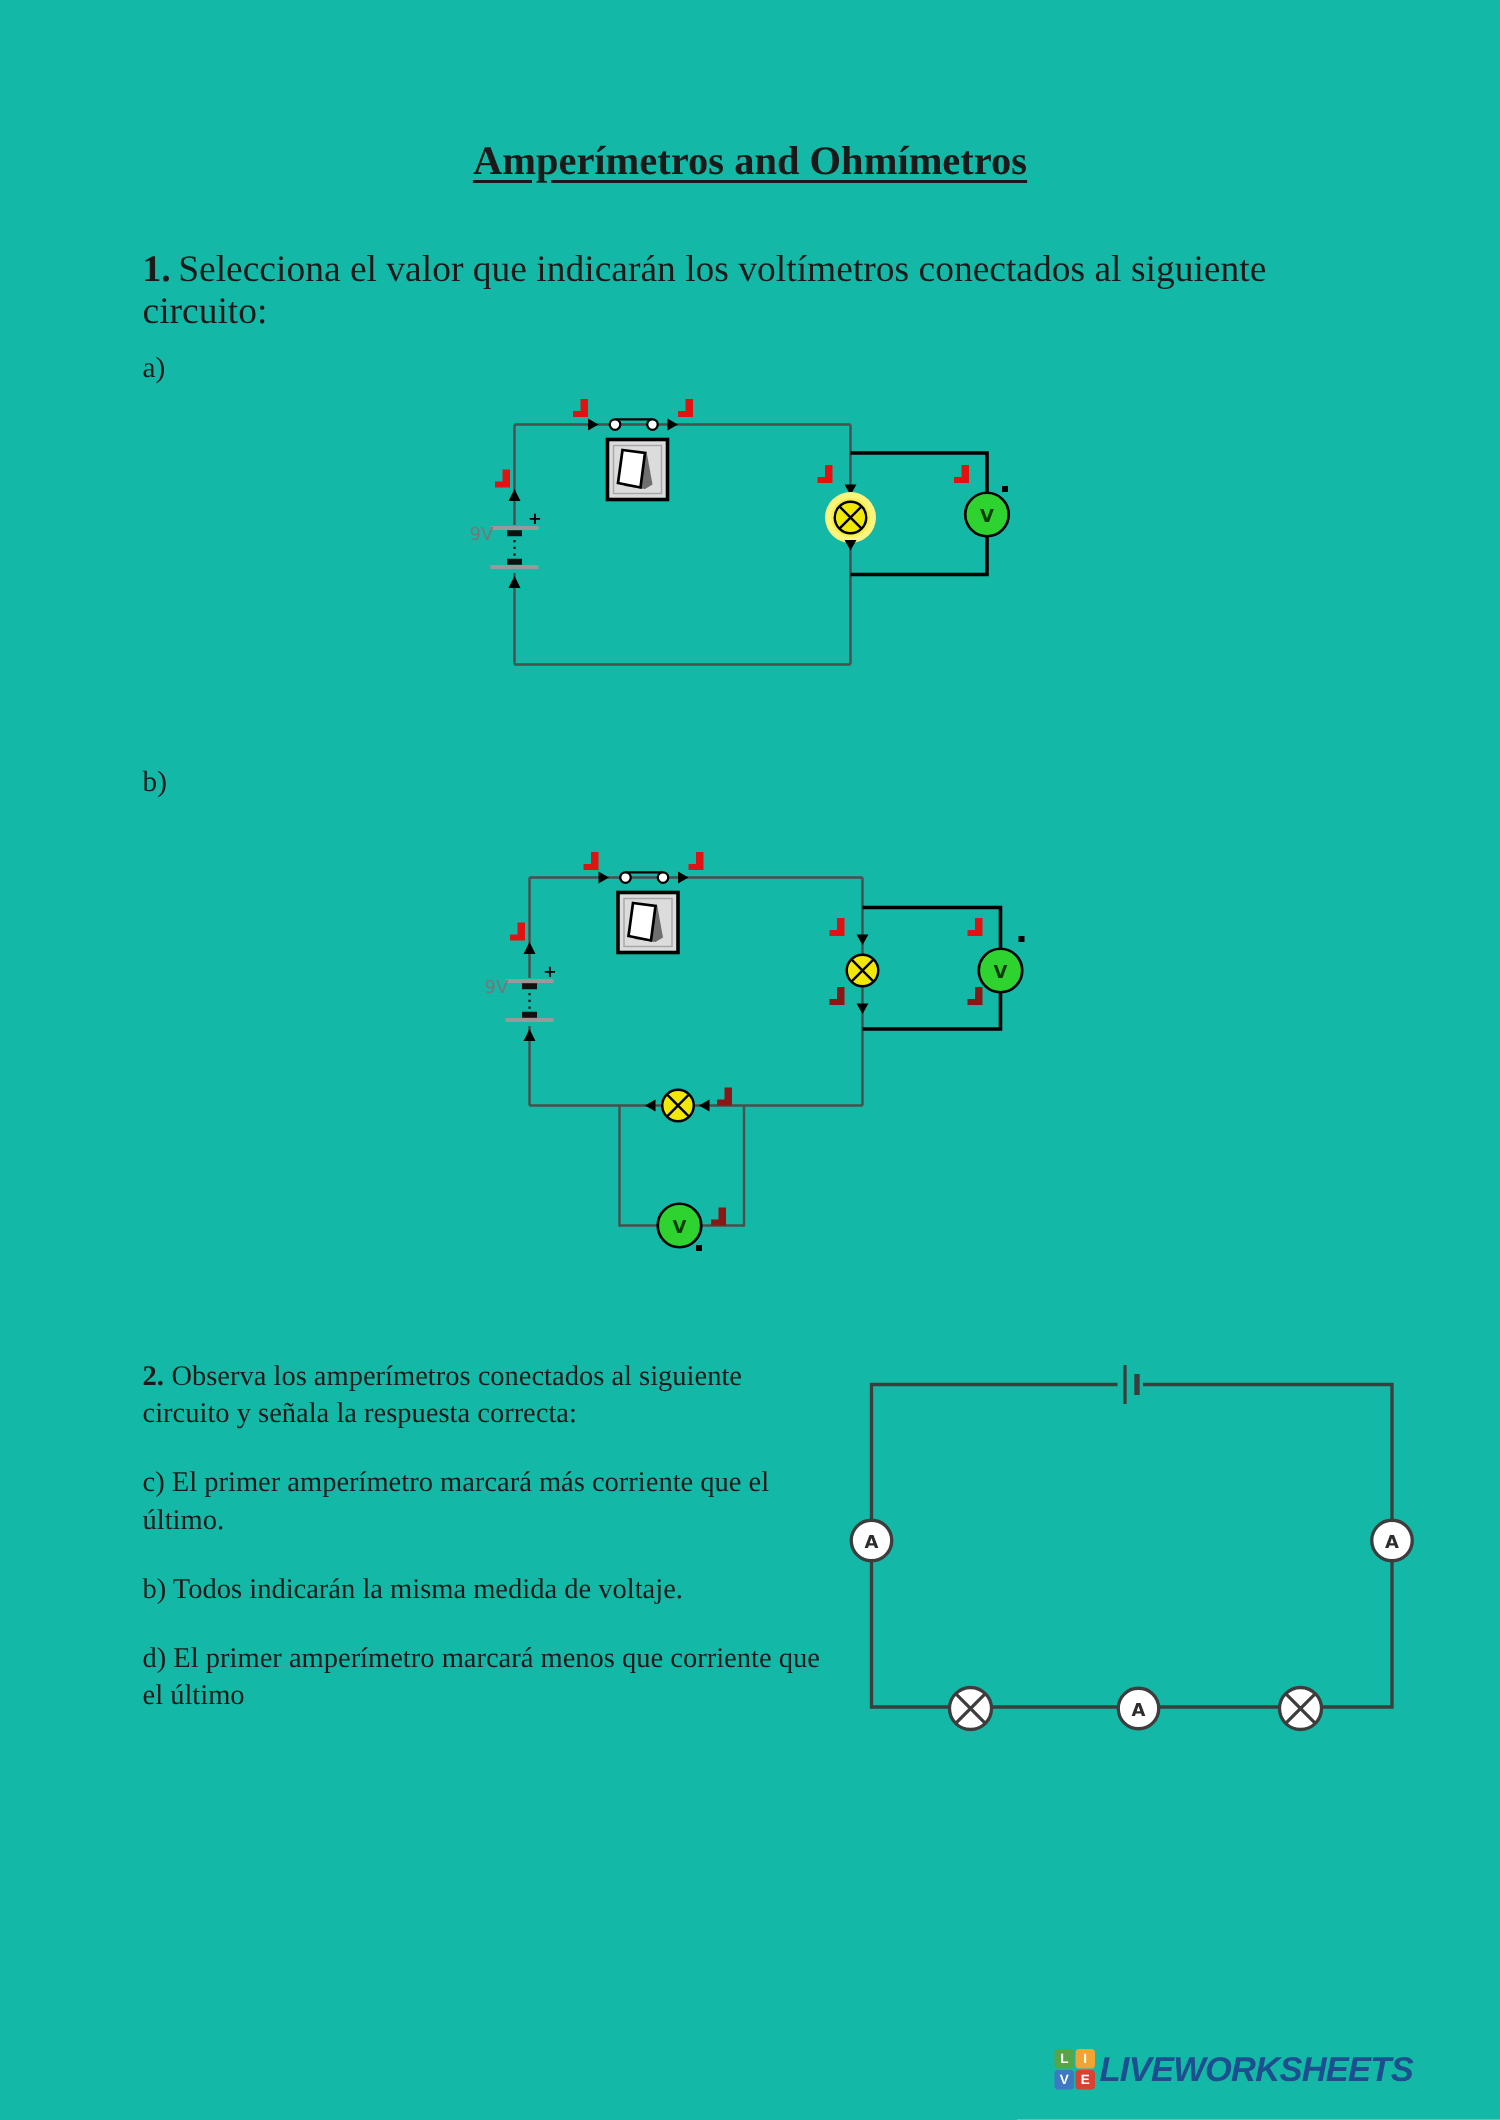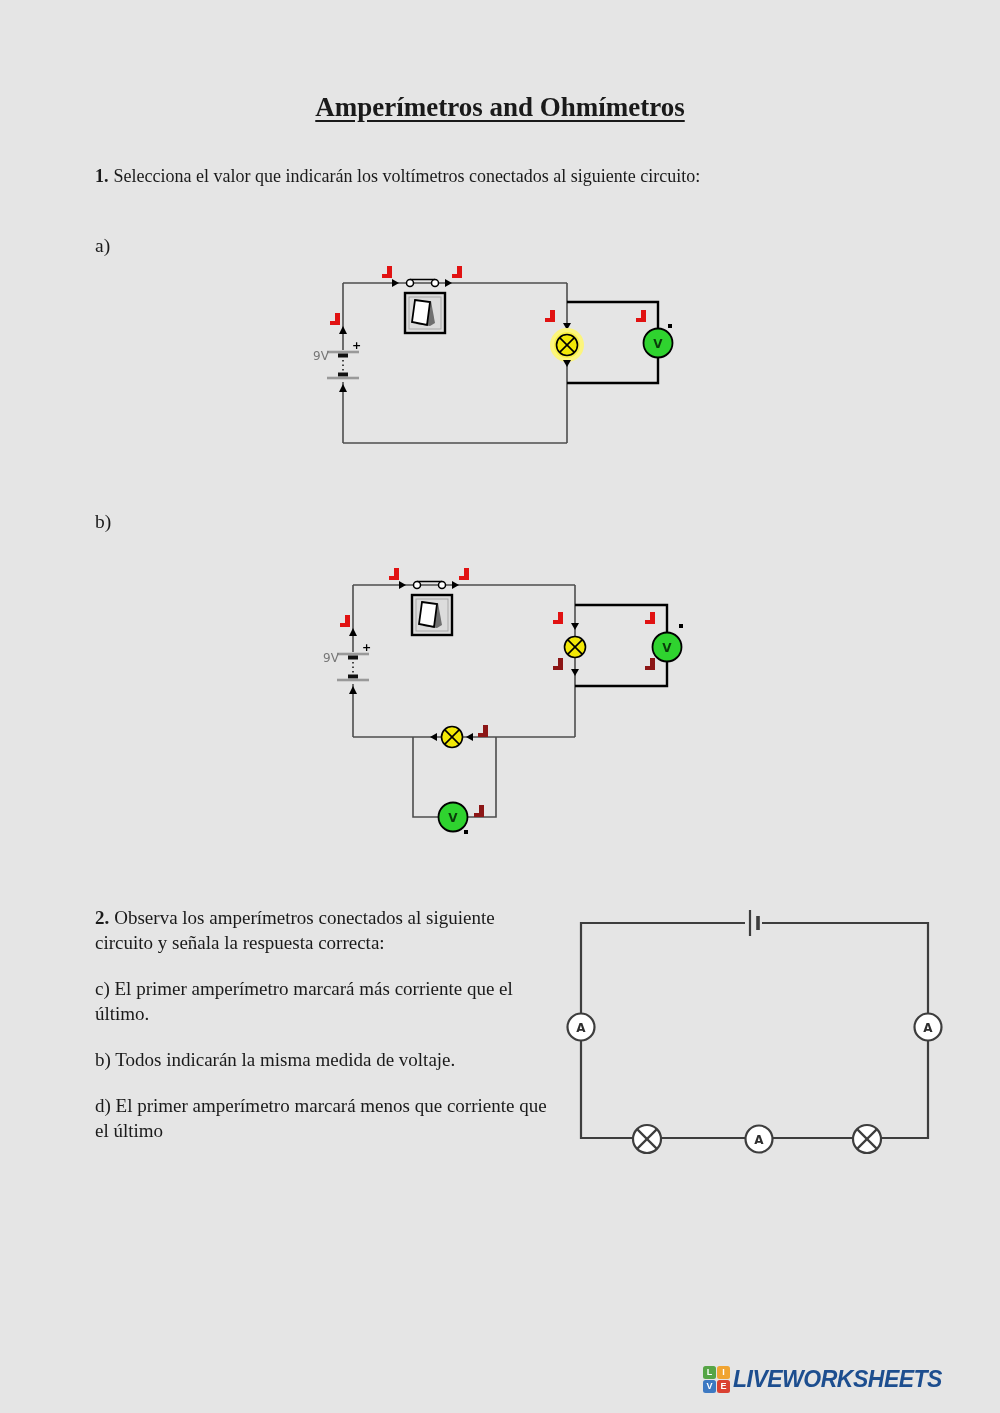--- a/index.html
+++ b/index.html
@@ -1,21 +1,21 @@
 <!DOCTYPE html>
 <html><head>
 <meta charset="utf-8">
 <style>
   html,body{margin:0;padding:0;}
   body{background:#fff;font-family:"Liberation Serif", serif;color:#1a1a1a;}
-  .page{position:relative;width:1000px;height:1413px;background:#e5e5e5;overflow:hidden;}
+  .page{position:relative;width:1000px;height:1413px;background:#14b8a6;overflow:hidden;}
   .title{position:absolute;left:0;top:92px;width:100%;text-align:center;
          font-size:27px;font-weight:bold;margin:0;}
   .title span{text-decoration:underline;text-underline-offset:4px;}
-  .q1{position:absolute;left:95px;top:166px;width:820px;font-size:18px;margin:0;}
+  .q1{position:absolute;left:95px;top:166px;width:820px;font-size:25px;margin:0;}
   .qnum{font-weight:bold;margin-right:5px;}
   .part-label{position:absolute;left:95px;font-size:19.5px;}
   .part-a{top:235px;}
   .part-b{top:511px;}
   .circuit{position:absolute;}
   .c-a{left:300px;top:260px;}
   .c-b{left:300px;top:560px;}
   .c-2{left:560px;top:900px;}
   .q2block{position:absolute;left:95px;top:905px;width:462px;font-size:19px;line-height:1.32;}
   .q2block p{margin:0 0 21px 0;}

